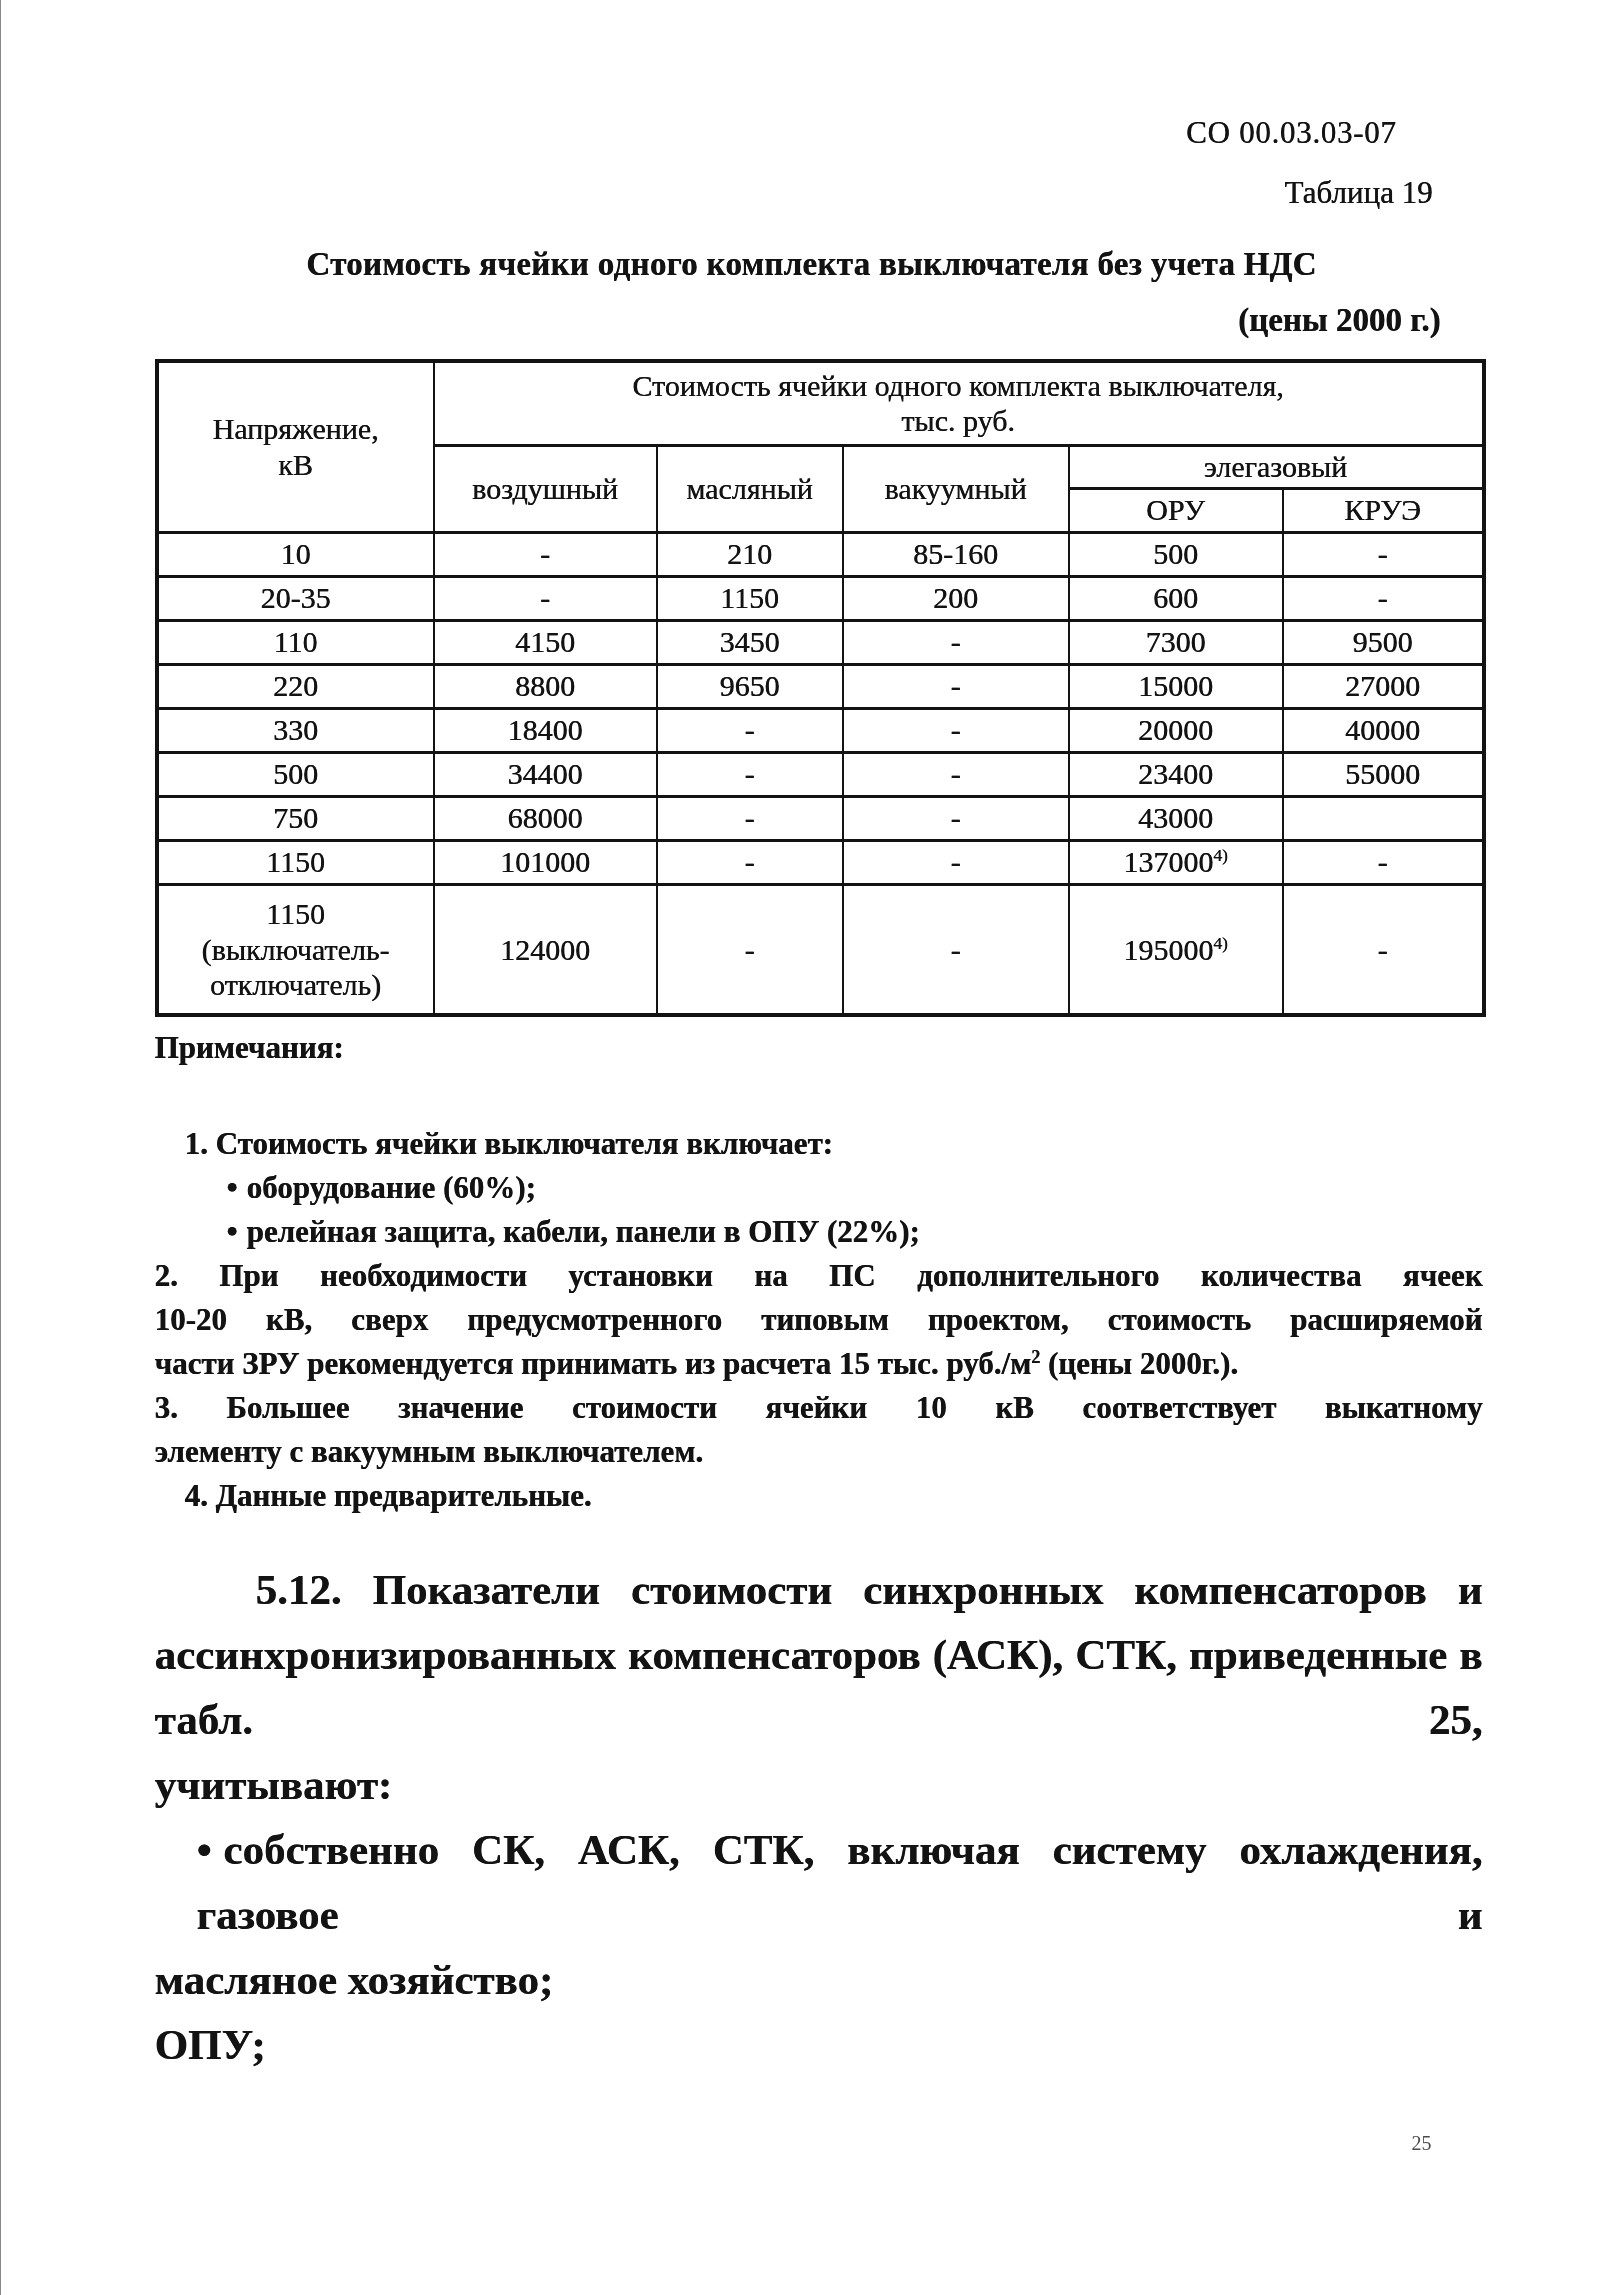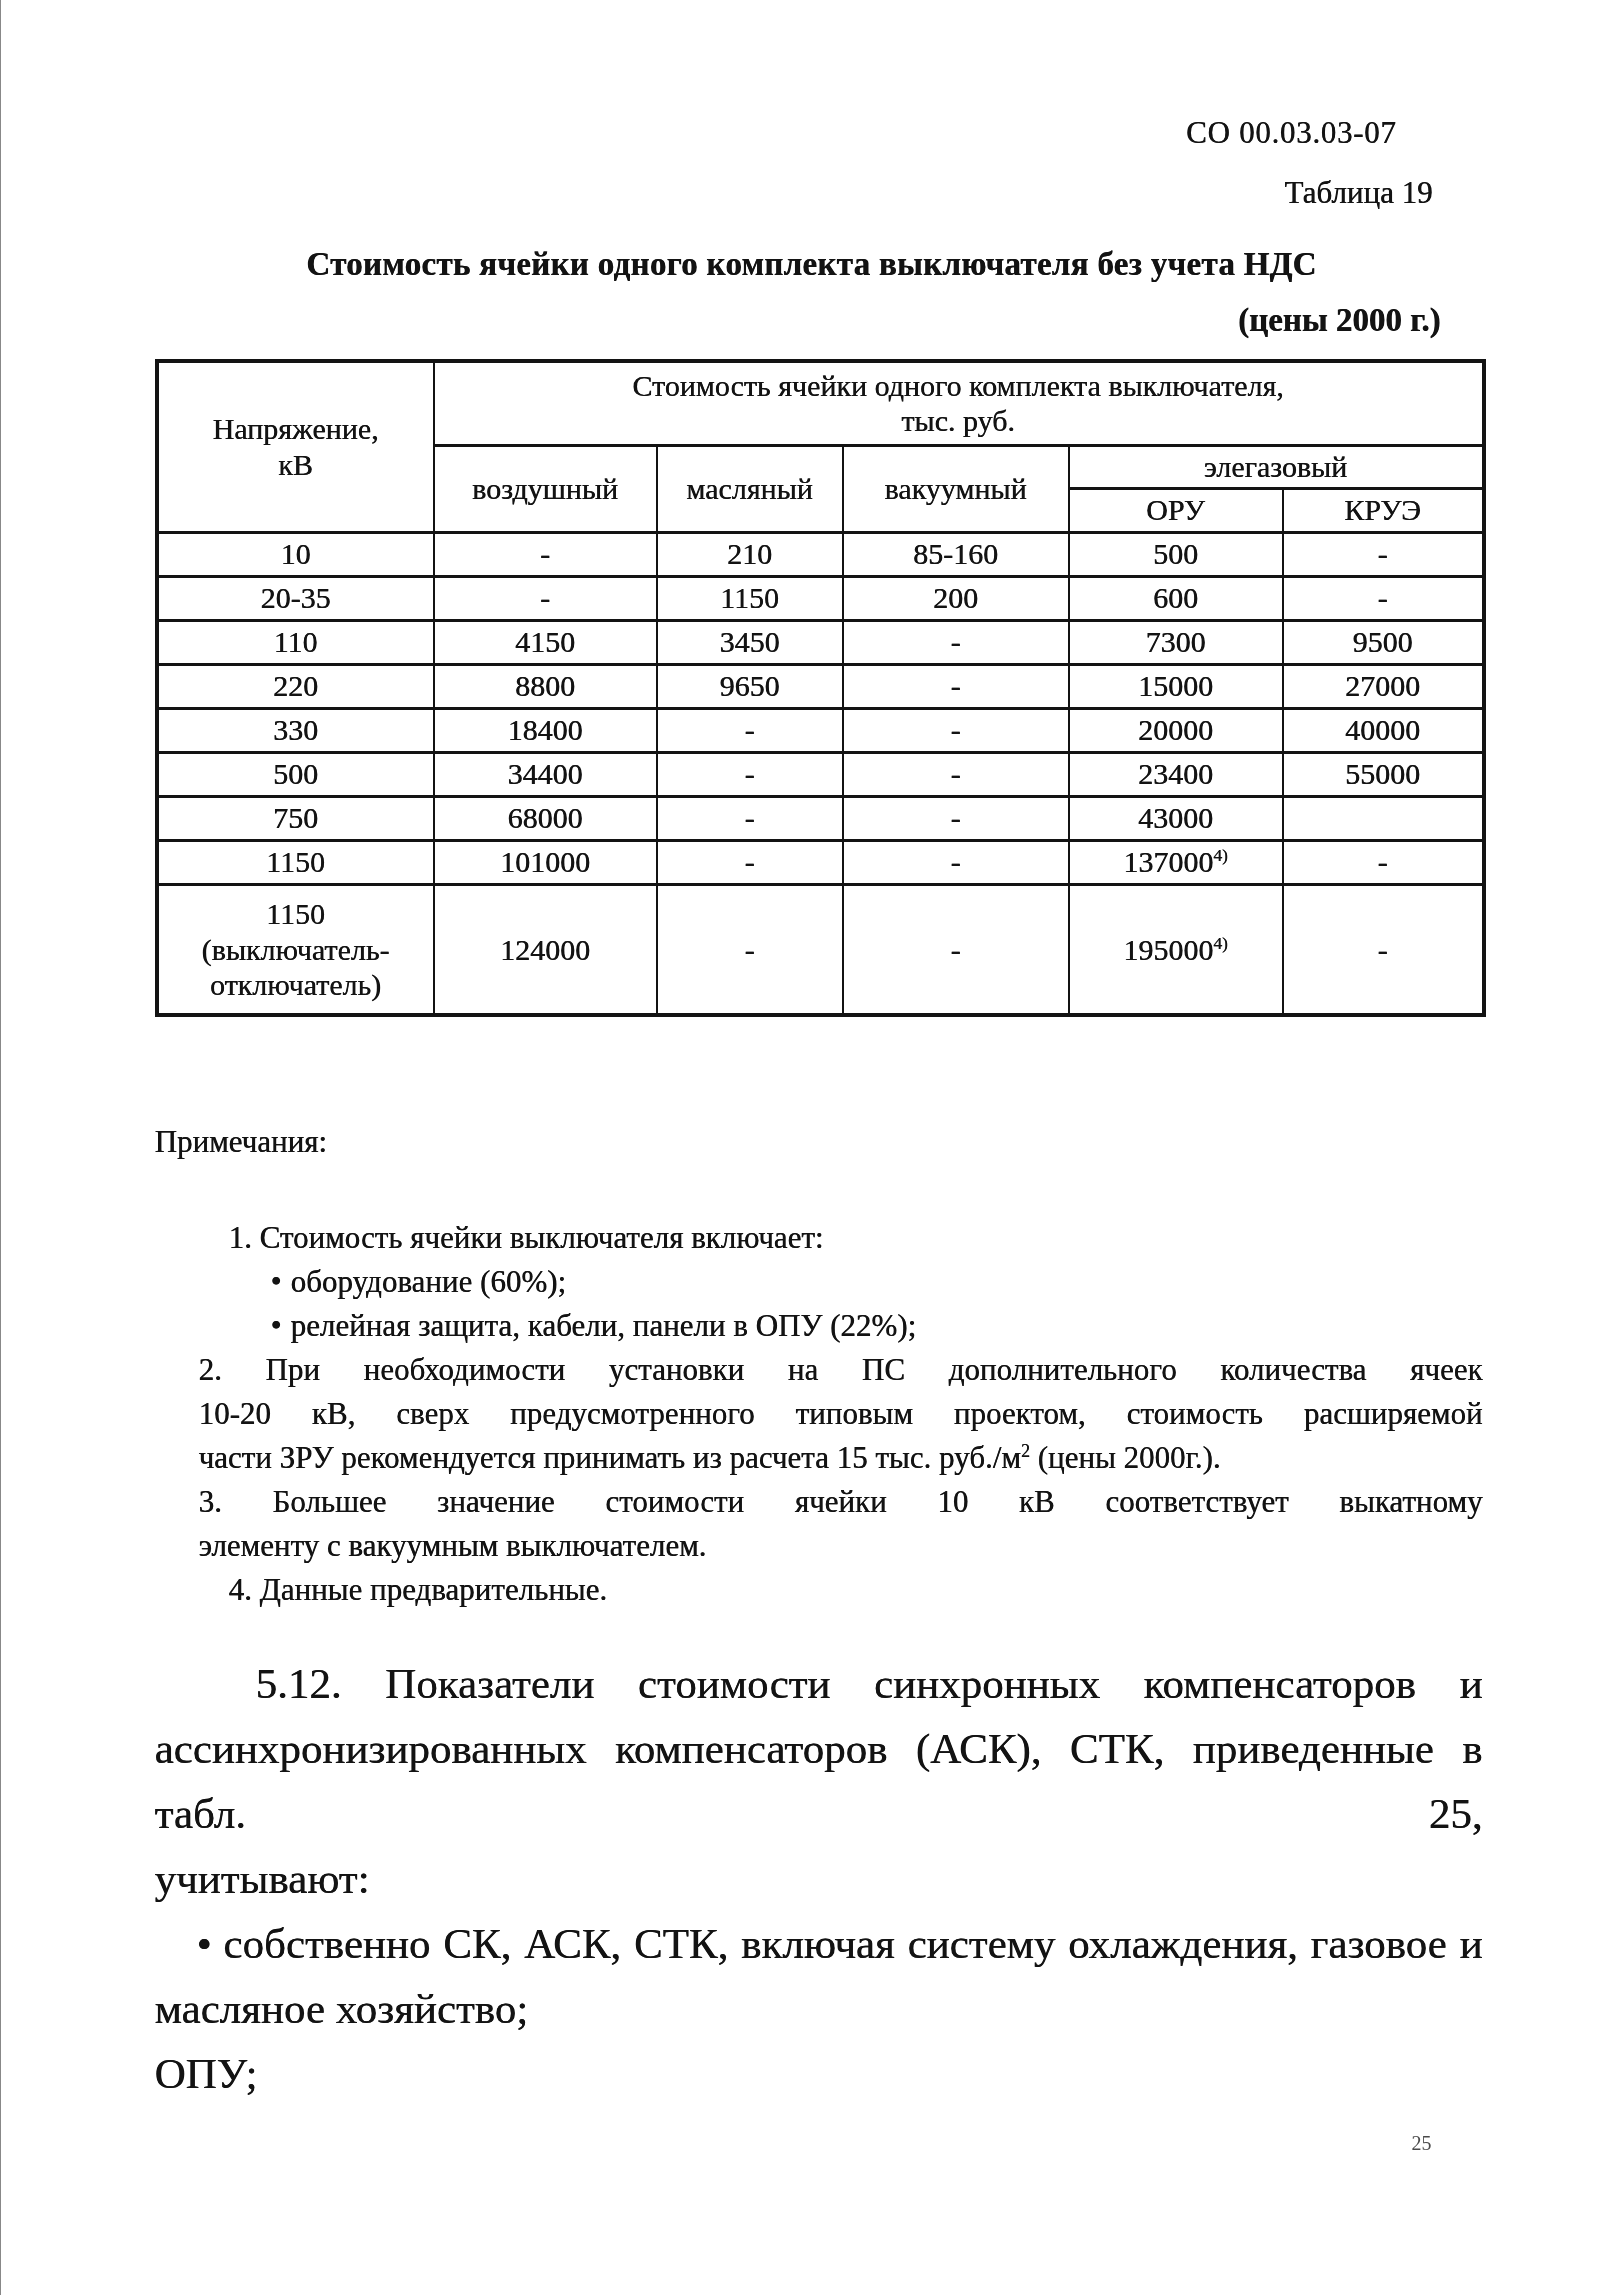--- a/index.html
+++ b/index.html
@@ -46,24 +46,25 @@
   td.hdr-sub { vertical-align:bottom; padding-bottom:10.5px; }
   tr.h1 { height:84px; }
   tr.h2 { height:43px; }
   tr.h3 { height:44px; }
   tr.data { height:44px; }
   tr.data-last { height:131px; }
   sup.fn {
     font-size:0.58em; vertical-align:super; line-height:0;
   }
   .flow {
-    position:absolute; top:1120px; left:154px; width:1328px;
+    position:absolute; top:1026px; left:154px; width:1328px;
     font-size:31px;
-  }
-  .note-line { line-height:44px;margin-left:44px; }
+    font-weight:bold;
+  }
+  .note-line { line-height:44px; }
   .note-title { line-height:44px; margin-bottom:52px; }
   .ind1 { padding-left:30px; }
   .ind-bullet { padding-left:72px; }
   .stretch { text-align:justify; text-align-last:justify; }
   .blt { display:inline-block; margin-right:9.2px; }
   .s512 { margin-top:39px; font-size:43px; }
   .s-line { line-height:65px; }
   .s-first { text-indent:101px; }
   .s-bullet { padding-left:42px; }
   .blt2 { margin-right:11.8px; }

